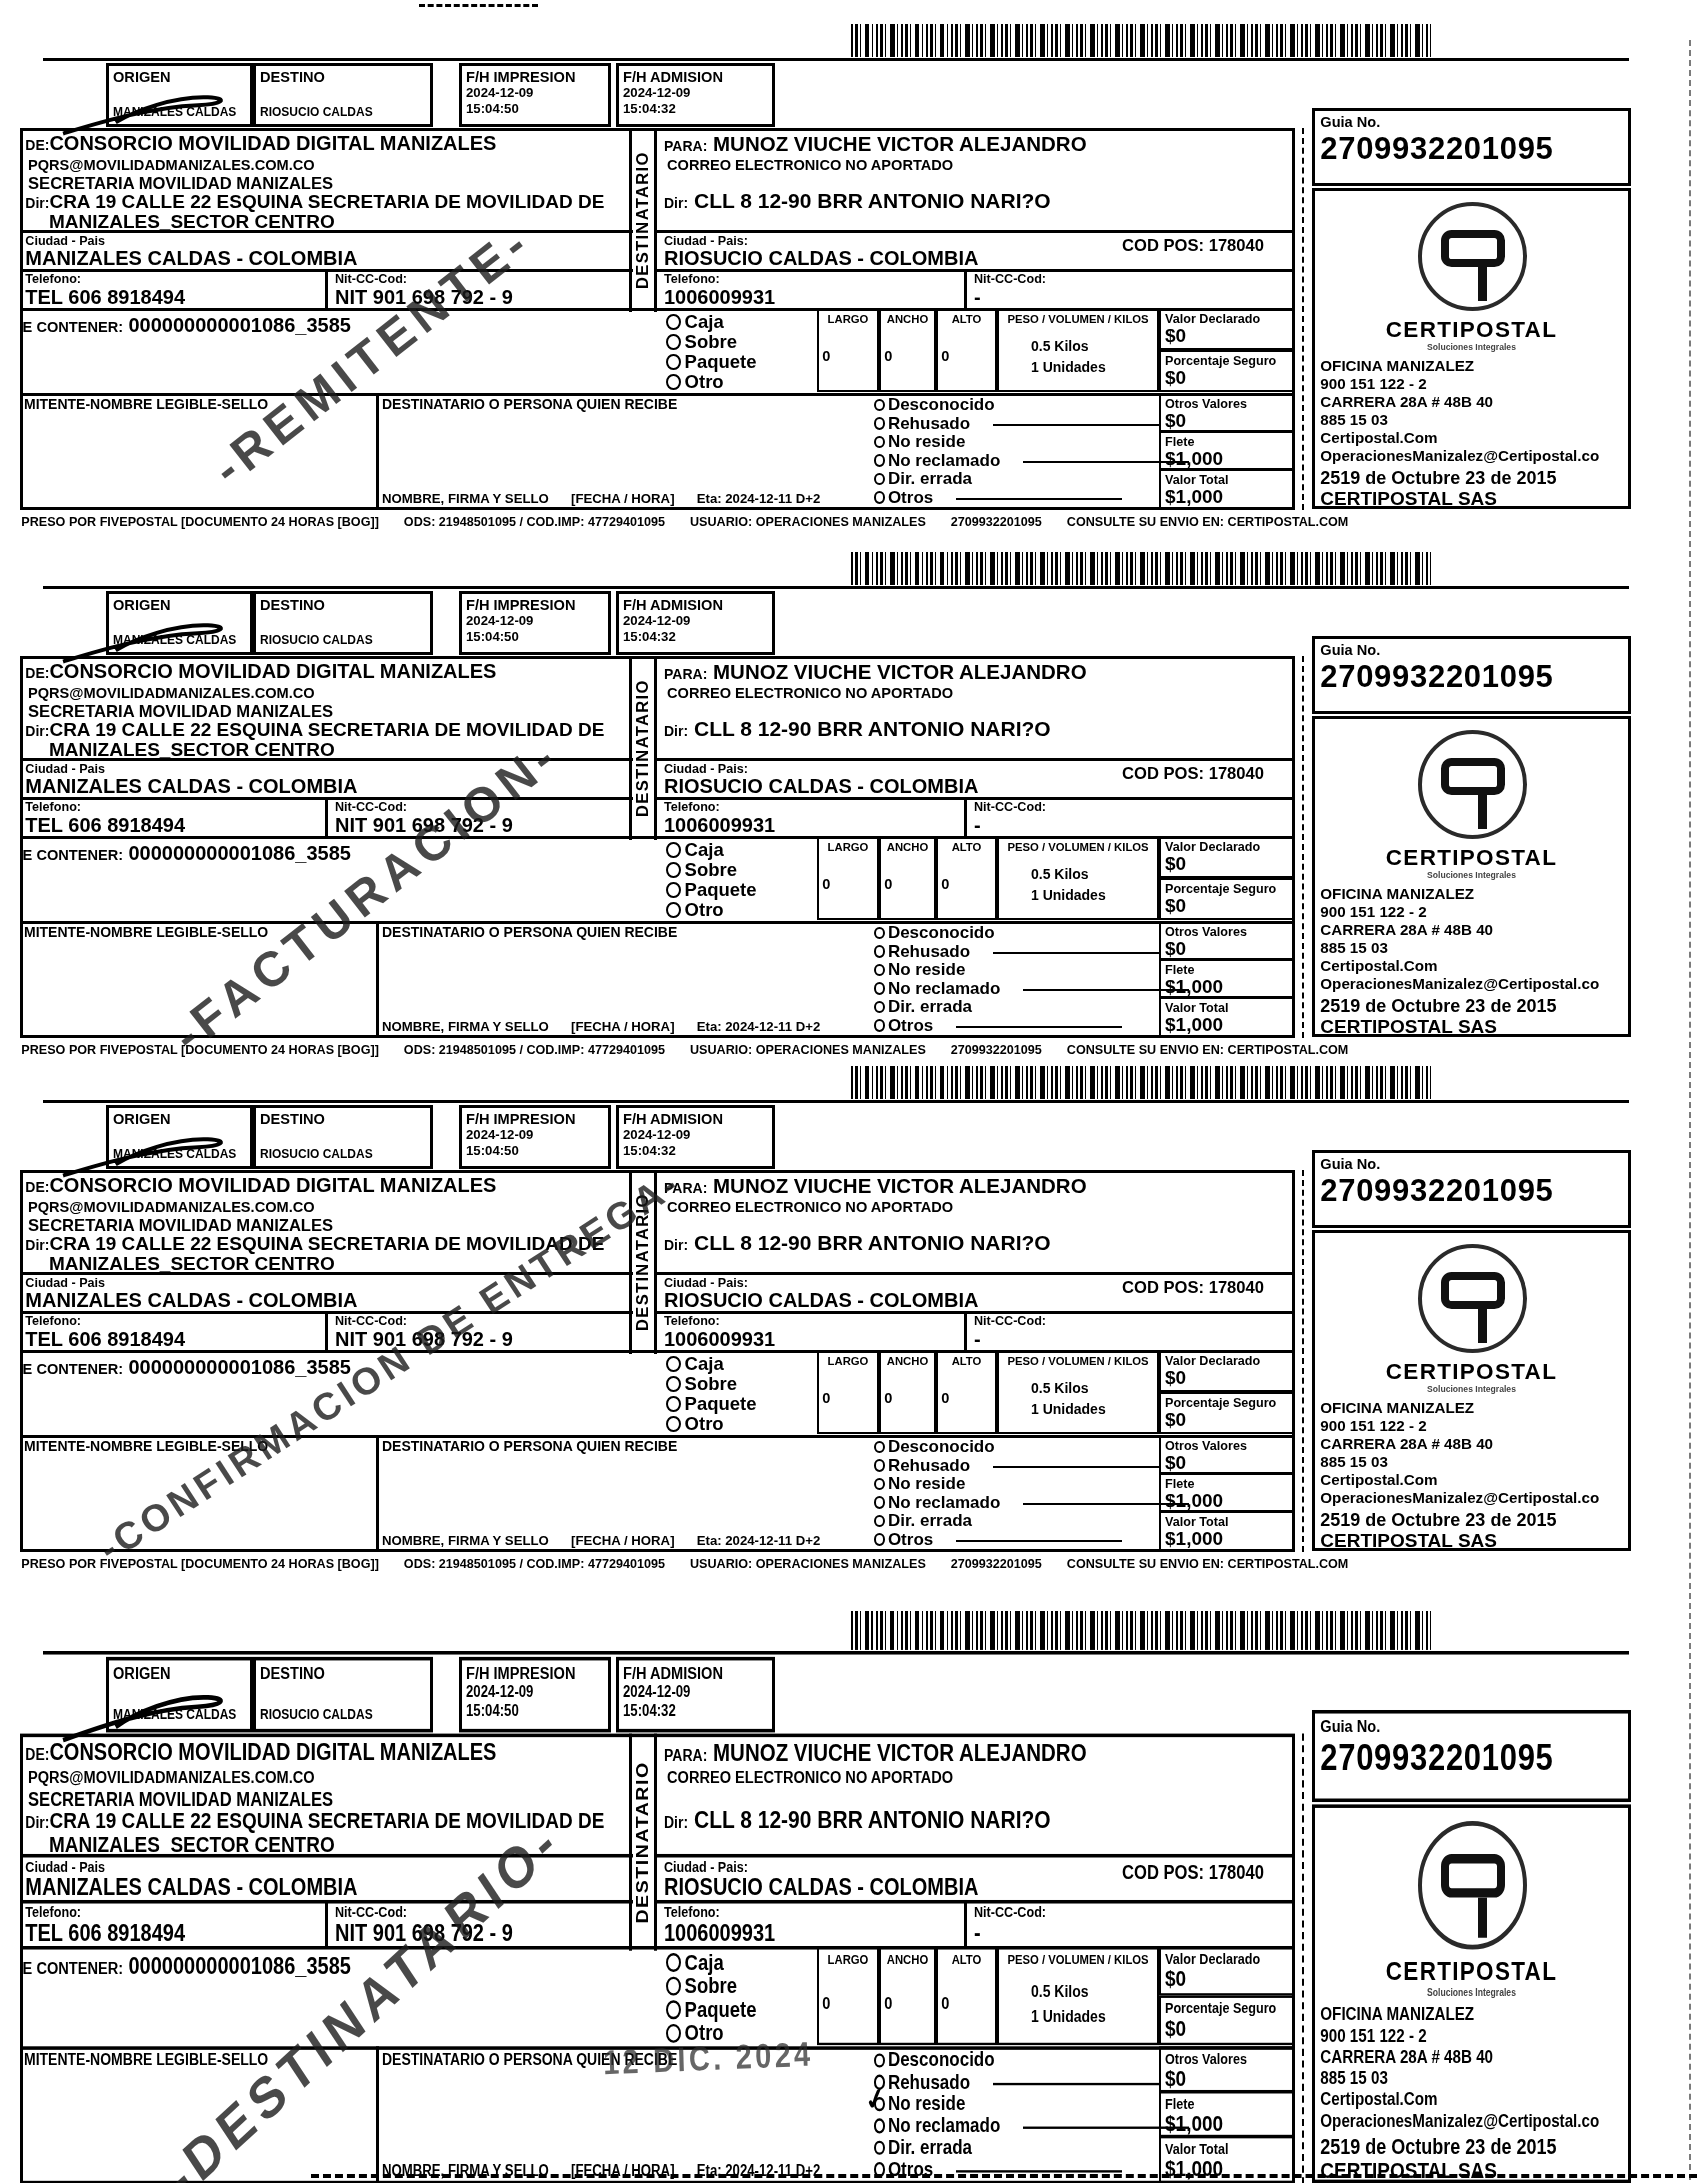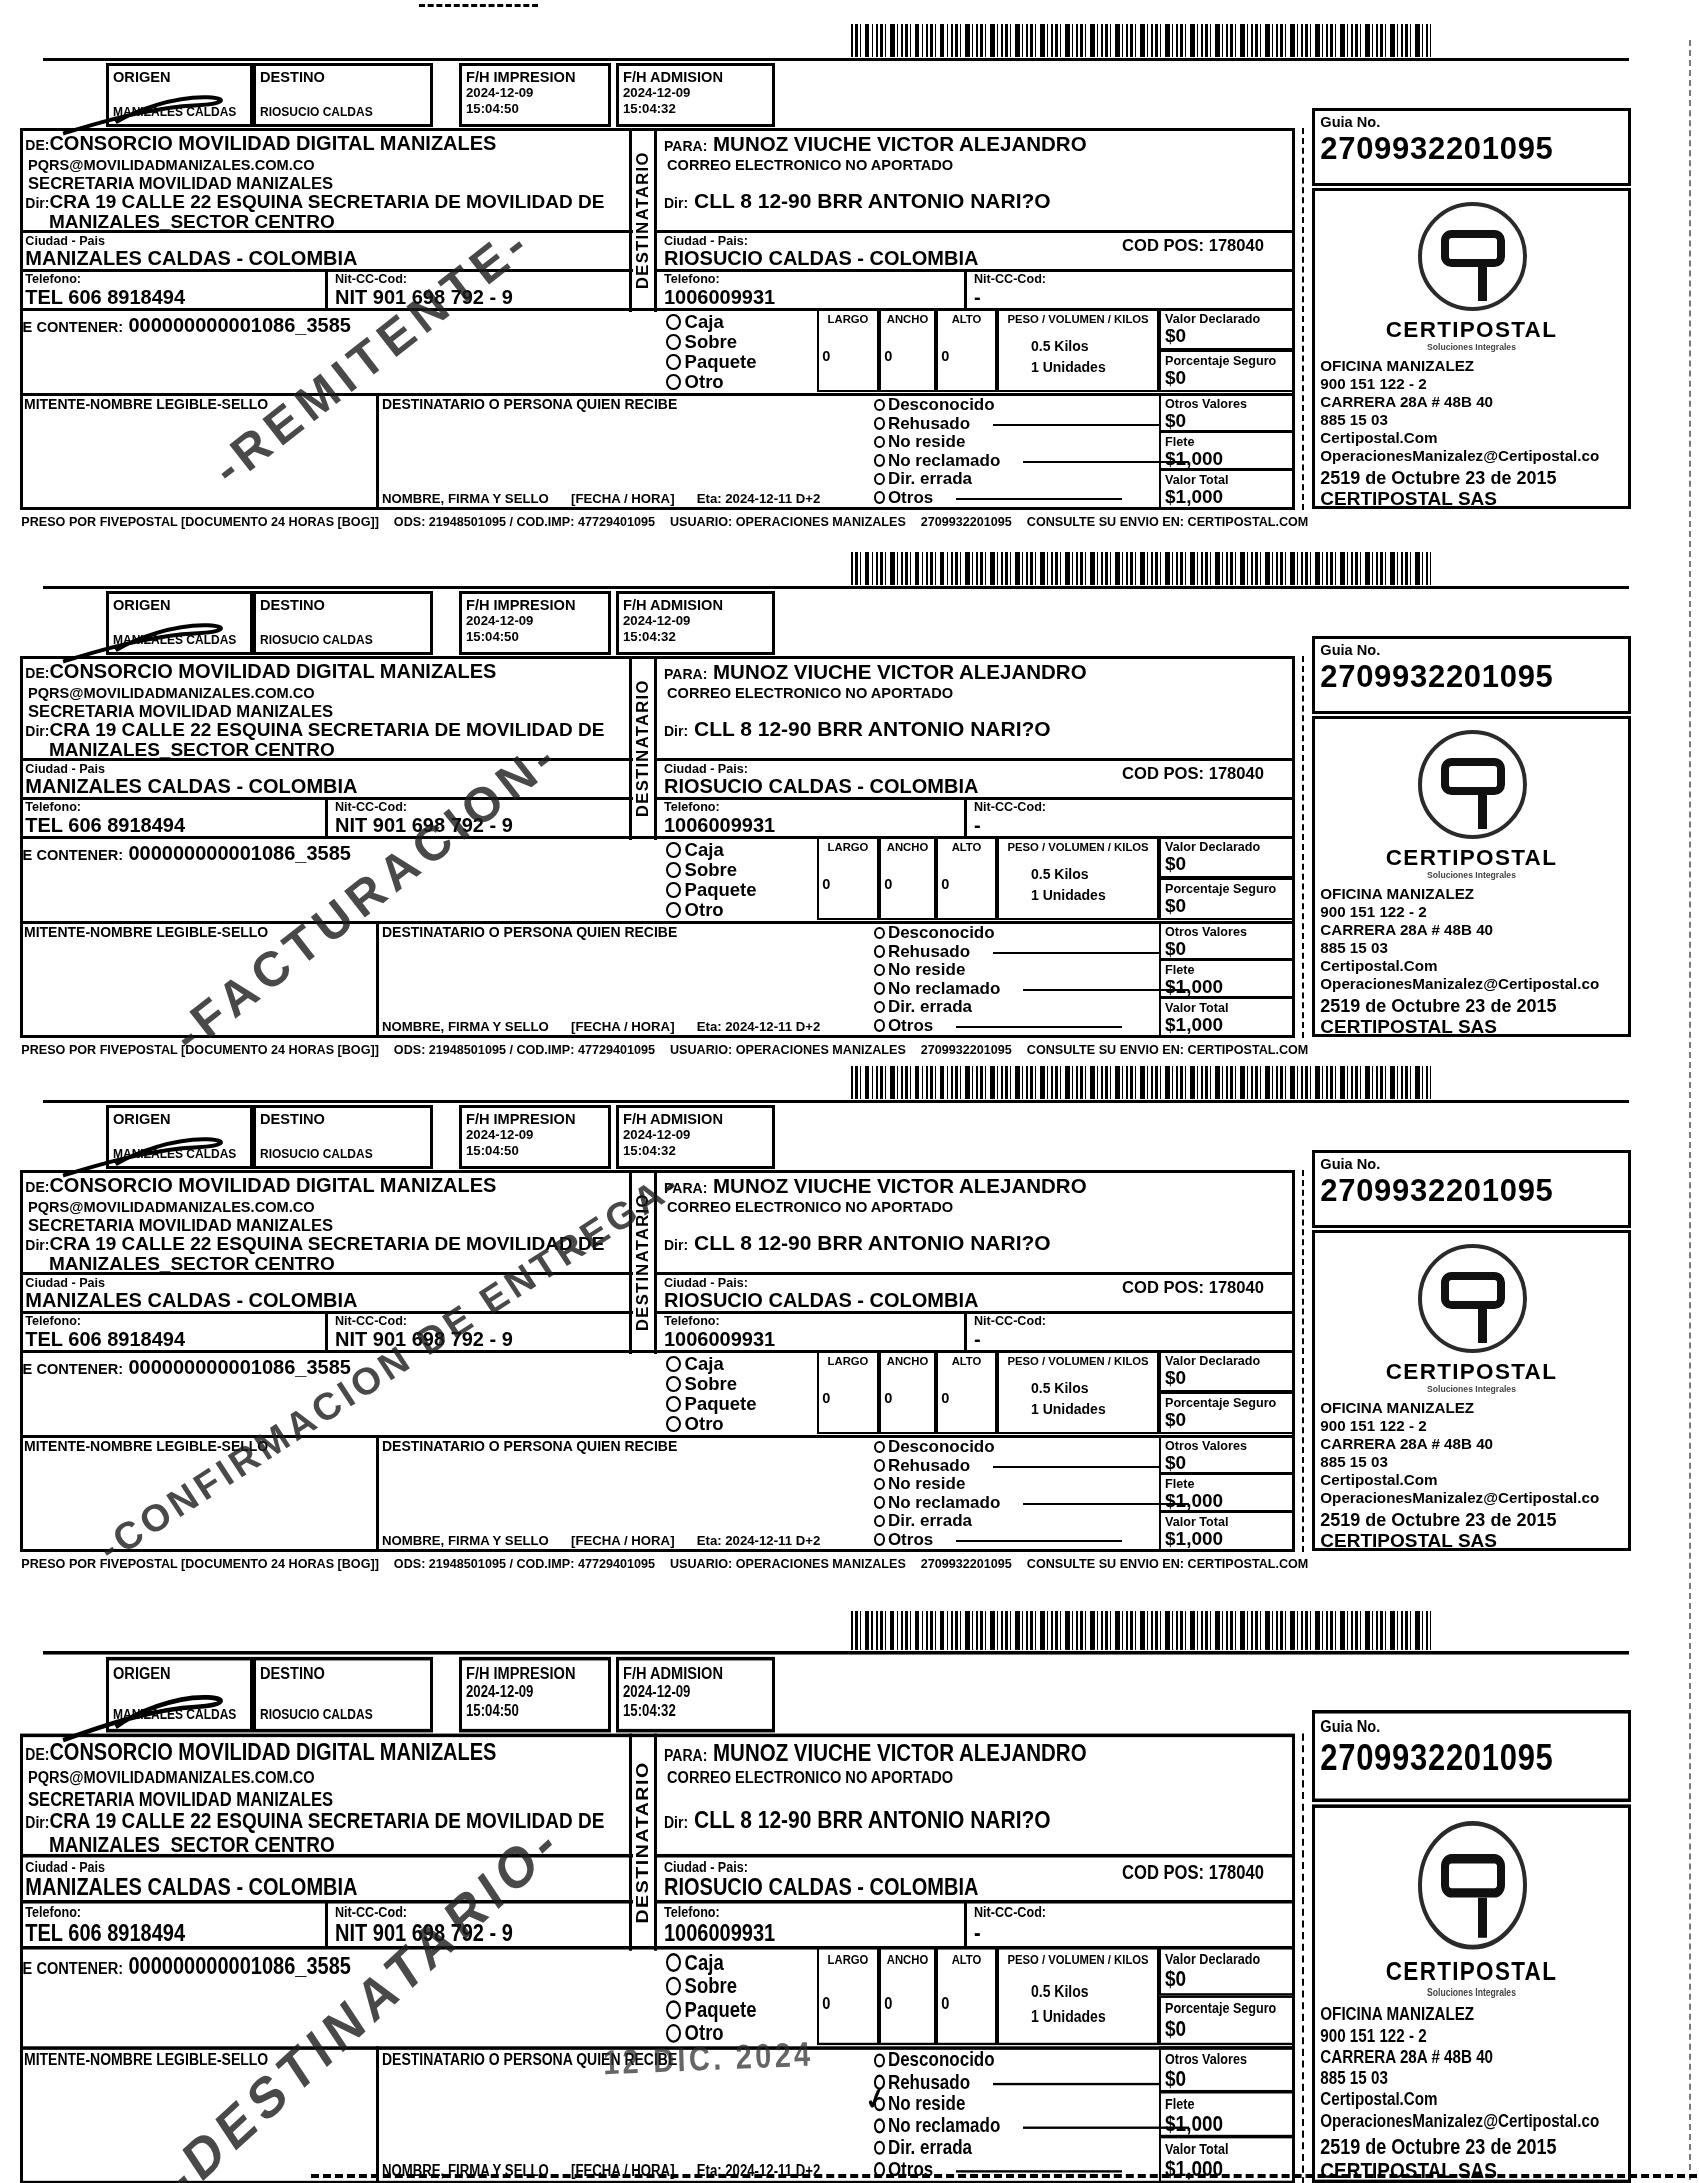--- a/index.html
+++ b/index.html
@@ -125,21 +125,21 @@
   .logo-circle{position:absolute;left:103px;top:10.6px;width:109px;height:109px;border:4.6px solid #2a2a2a;border-radius:50%;}
   .logo-bubble{position:absolute;left:18.5px;top:24px;width:64px;height:37px;border:8px solid #111;border-radius:10.6px;}
   .logo-stem{position:absolute;left:56px;top:61px;width:9.3px;height:34px;background:#111;}
   .brand-name{position:absolute;left:0;top:126px;width:100%;text-align:center;font-size:22.5px;font-weight:bold;letter-spacing:1.3px;}
   .brand-tag{position:absolute;left:0;top:151px;width:100%;text-align:center;font-size:8.6px;font-weight:bold;color:#444;}
   .office{position:absolute;left:5.3px;top:166px;font-size:15.2px;font-weight:bold;line-height:18px;}
   .office-res{position:absolute;left:5.3px;top:277px;font-size:18px;font-weight:bold;}
   .office-co{position:absolute;left:5.3px;top:297px;font-size:19px;font-weight:bold;}
 
   .footer{position:absolute;left:1.3px;top:457px;font-size:12.6px;font-weight:bold;white-space:nowrap;}
-  .footer span{margin-right:15px;}
+  .footer span{margin-right:25px;}
 
   .watermark{position:absolute;font-weight:bold;white-space:nowrap;color:#1c1c1c;opacity:.8;
      transform-origin:0 50%;transform:rotate(-38deg);letter-spacing:6.6px;font-size:49px;}
   .copy-0 .watermark{left:199px;top:388px;}
   .copy-1 .watermark{left:159px;top:427px;}
   .copy-2 .watermark{left:83px;top:431px;font-size:38px;letter-spacing:4px;transform:rotate(-33deg);}
   .copy-3 .watermark{left:152px;top:424px;}
 </style>
 </head>
 <body>

